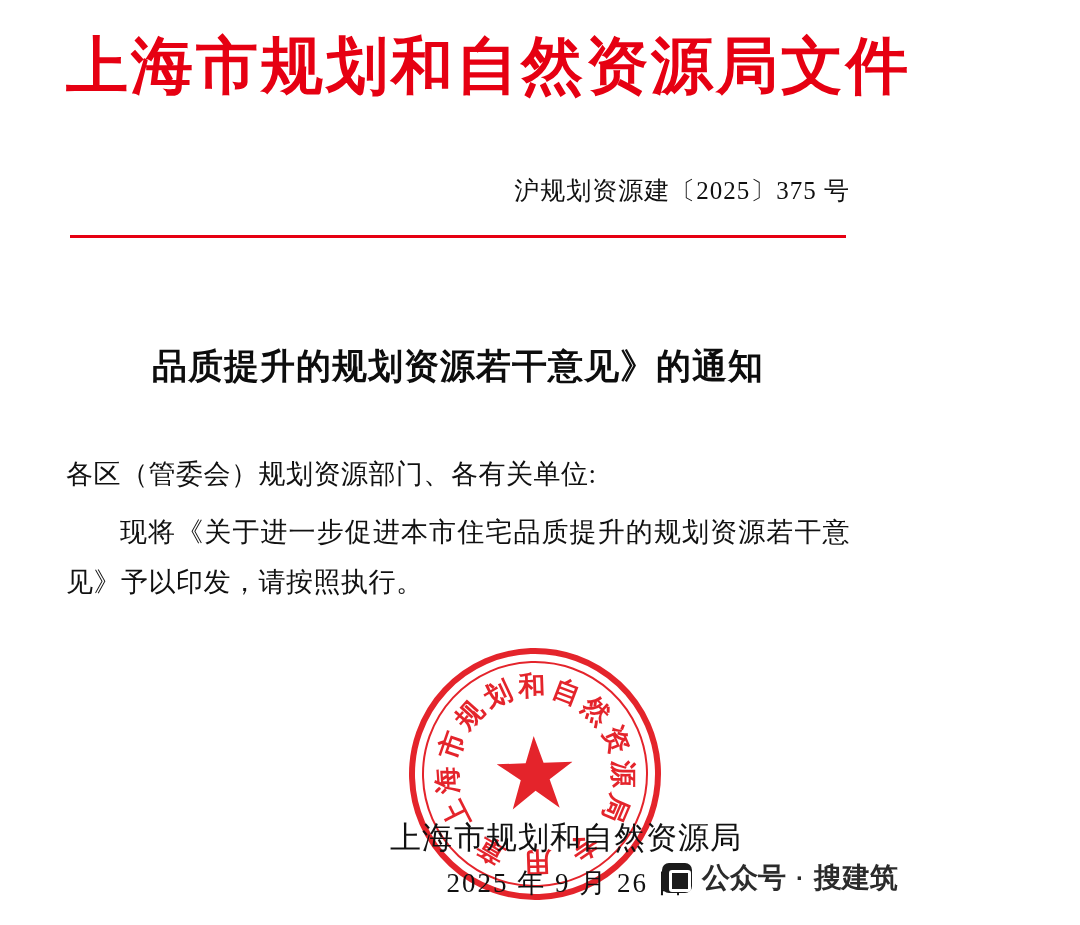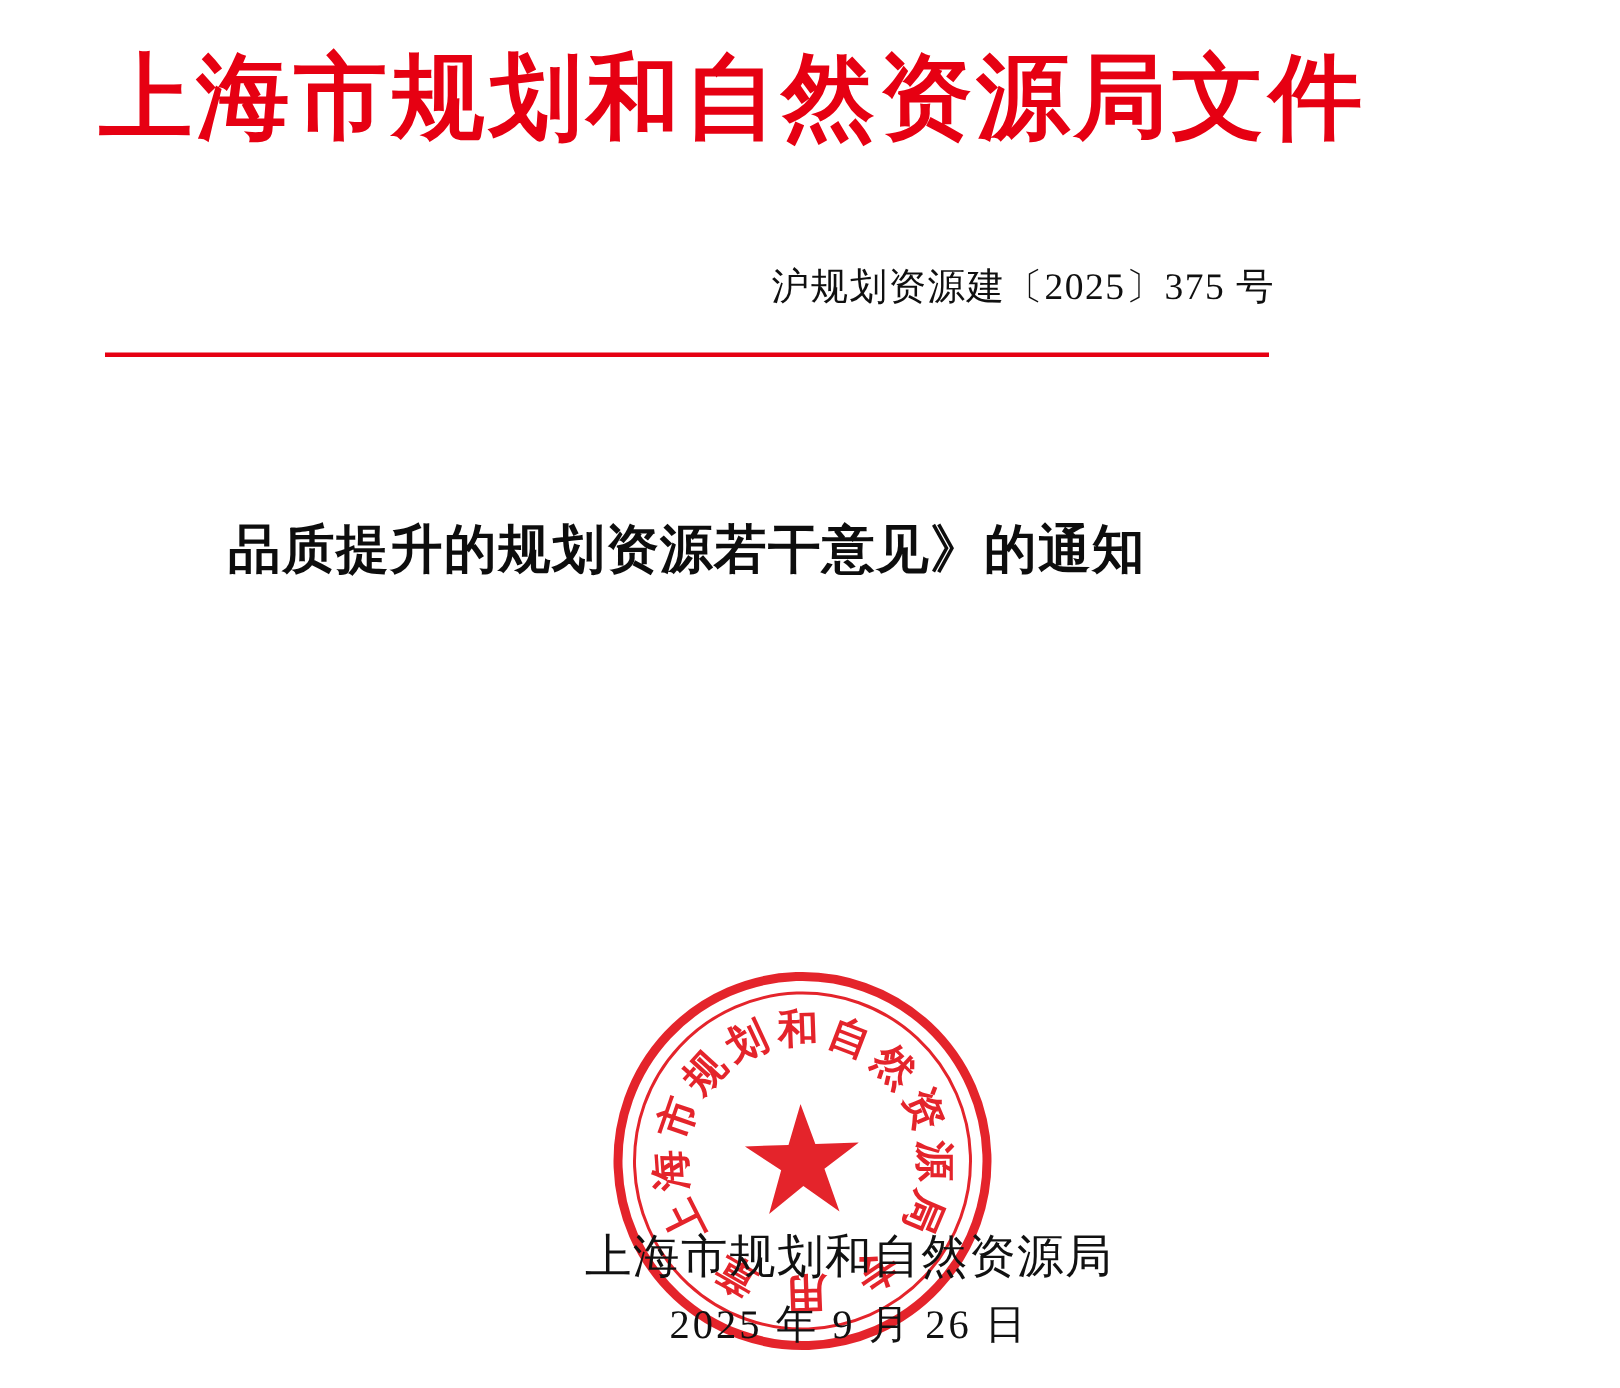--- a/index.html
+++ b/index.html
@@ -181,20 +181,24 @@
   <div class="doc-title">上海市规划和自然资源局文件</div>
 
   <div class="doc-number">沪规划资源建〔2025〕375 号</div>
 
   <div class="red-rule"></div>
 
   <div class="subject">
     <div>品质提升的规划资源若干意见》的通知</div>
   </div>
 
+  <div class="body-block">
+    <p class="salutation">各区（管委会）规划资源部门、各有关单位:</p>
+    <p class="para">现将《关于进一步促进本市住宅品质提升的规划资源若干意见》予以印发，请按照执行。</p>
+  </div>
 
   <div class="seal">
     <div class="inner-ring"></div>
     <div class="seal-text" id="seal-top-text">
         <span style="transform: rotate(-115deg) translate(0px, -88px) rotate(0deg) translate(-50%, -50%);">上</span>
         <span style="transform: rotate(-92deg) translate(0px, -88px) rotate(0deg) translate(-50%, -50%);">海</span>
         <span style="transform: rotate(-69deg) translate(0px, -88px) rotate(0deg) translate(-50%, -50%);">市</span>
         <span style="transform: rotate(-46deg) translate(0px, -88px) rotate(0deg) translate(-50%, -50%);">规</span>
         <span style="transform: rotate(-23deg) translate(0px, -88px) rotate(0deg) translate(-50%, -50%);">划</span>
         <span style="transform: rotate(0deg) translate(0px, -88px) rotate(0deg) translate(-50%, -50%);">和</span>
@@ -210,14 +214,20 @@
         <span style="transform: rotate(32deg) translate(0px, 88px) rotate(180deg) translate(-50%, -50%);">章</span>
       </div>
     <div class="star"></div>
   </div>
 
   <div class="signature-area">
     <div class="sign-line">上海市规划和自然资源局</div>
     <div class="sign-date">2025 年 9 月 26 日</div>
   </div>
 
+  <div class="watermark">
+    <span class="wm-badge"></span>
+    <span>公众号</span>
+    <span class="wm-dot">·</span>
+    <span>搜建筑</span>
+  </div>
 
 </div>
 
 </body></html>

